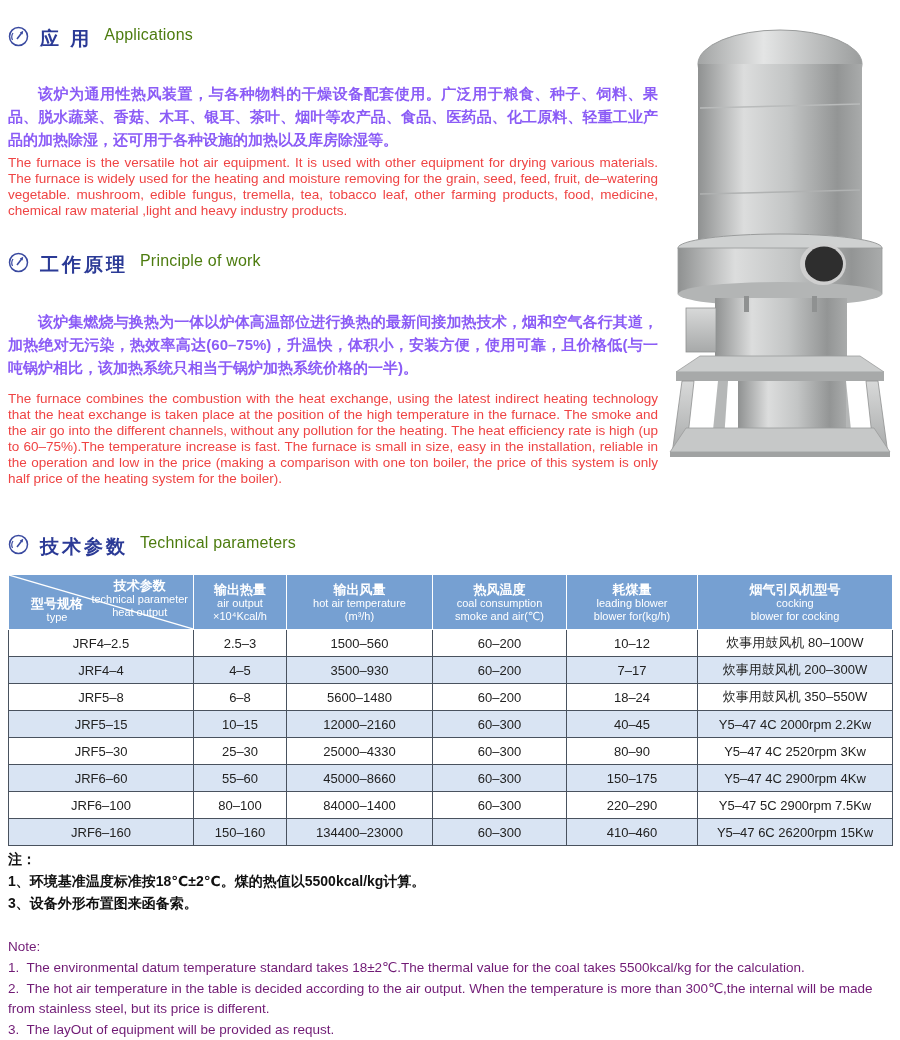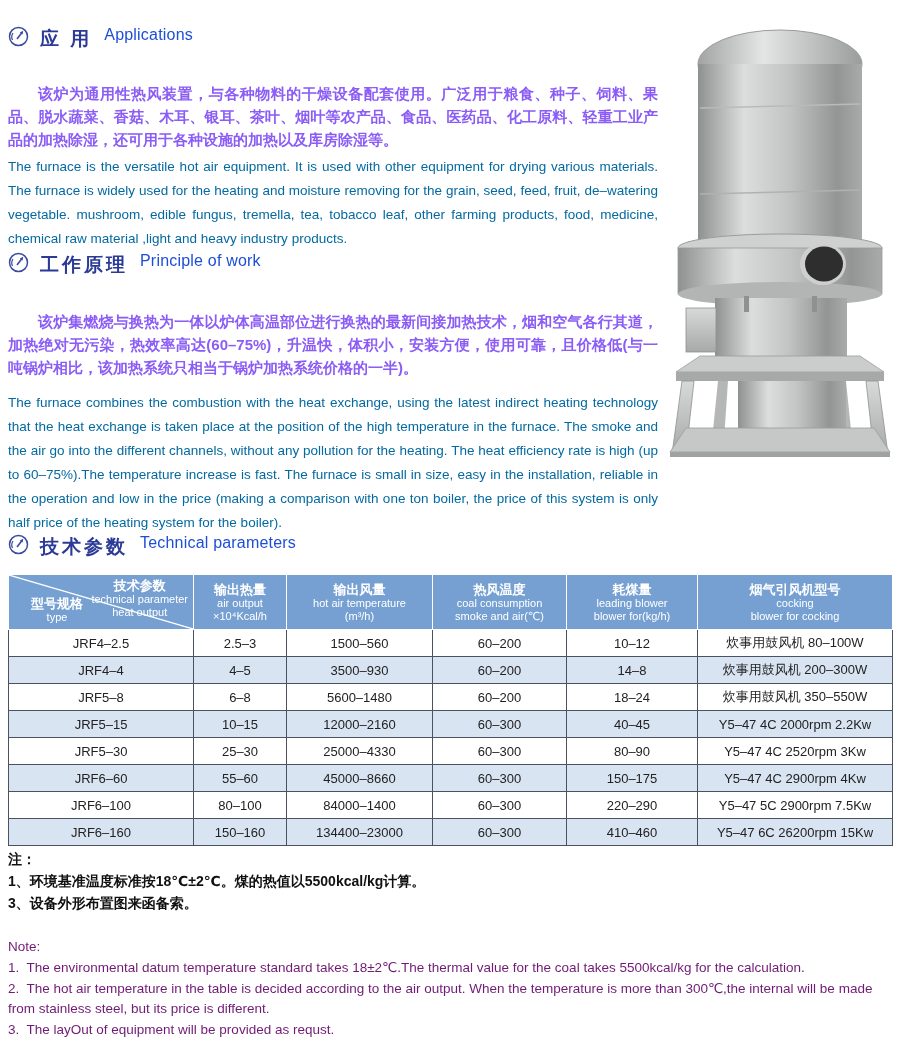--- a/index.html
+++ b/index.html
@@ -5,28 +5,28 @@
   * { margin:0; padding:0; box-sizing:border-box; }
   html,body { background:#ffffff; }
   body {
     width:900px; height:1040px; position:relative; overflow:hidden;
     font-family:"Liberation Sans","DejaVu Sans",sans-serif; color:#222;
   }
   
   .sec-header { display:flex; }
   .hicon { width:21px; height:21px; flex:0 0 21px; }
   .h-cn { font-size:19px; font-weight:700; color:#2b3a96; letter-spacing:3px; margin-left:11px; }
-  .h-en { font-size:16px; color:#1d4ed8; margin-left:12px; letter-spacing:.2px; }
+  .h-en { font-size:16px; color:#4d7c0f; margin-left:12px; letter-spacing:.2px; }
   
   .para-cn {
     font-size:15px; line-height:23px; font-weight:700; color:#8b5cf6;
     text-align:justify; text-indent:2em;
   }
   .para-en {
-    font-size:13.5px; line-height:24px; color:#0369a1; text-align:justify;
+    font-size:13.5px; line-height:16px; color:#ef4444; text-align:justify;
   }
   .sec-app { position:absolute; top:26px; left:8px; width:650px; }
   .sec-app .para-cn { margin-top:30px; }
   .sec-app .para-en { margin-top:4px; }
   .sec-pri { position:absolute; top:252px; left:8px; width:650px; }
   .sec-pri .para-cn { margin-top:32px; }
   .sec-pri .para-en { margin-top:12px; }
   .sec-tech-h { position:absolute; top:534px; left:8px; }
   
   .photo { position:absolute; top:12px; right:5px; width:235px; height:445px; }
@@ -216,21 +216,21 @@
         <td>1500–560</td>
         <td>60–200</td>
         <td>10–12</td>
         <td>炊事用鼓风机 80–100W</td>
       </tr>
       <tr class="alt">
         <td>JRF4–4</td>
         <td>4–5</td>
         <td>3500–930</td>
         <td>60–200</td>
-        <td>14–8</td>
+        <td>7–17</td>
         <td>炊事用鼓风机 200–300W</td>
       </tr>
       <tr>
         <td>JRF5–8</td>
         <td>6–8</td>
         <td>5600–1480</td>
         <td>60–200</td>
         <td>18–24</td>
         <td>炊事用鼓风机 350–550W</td>
       </tr>

